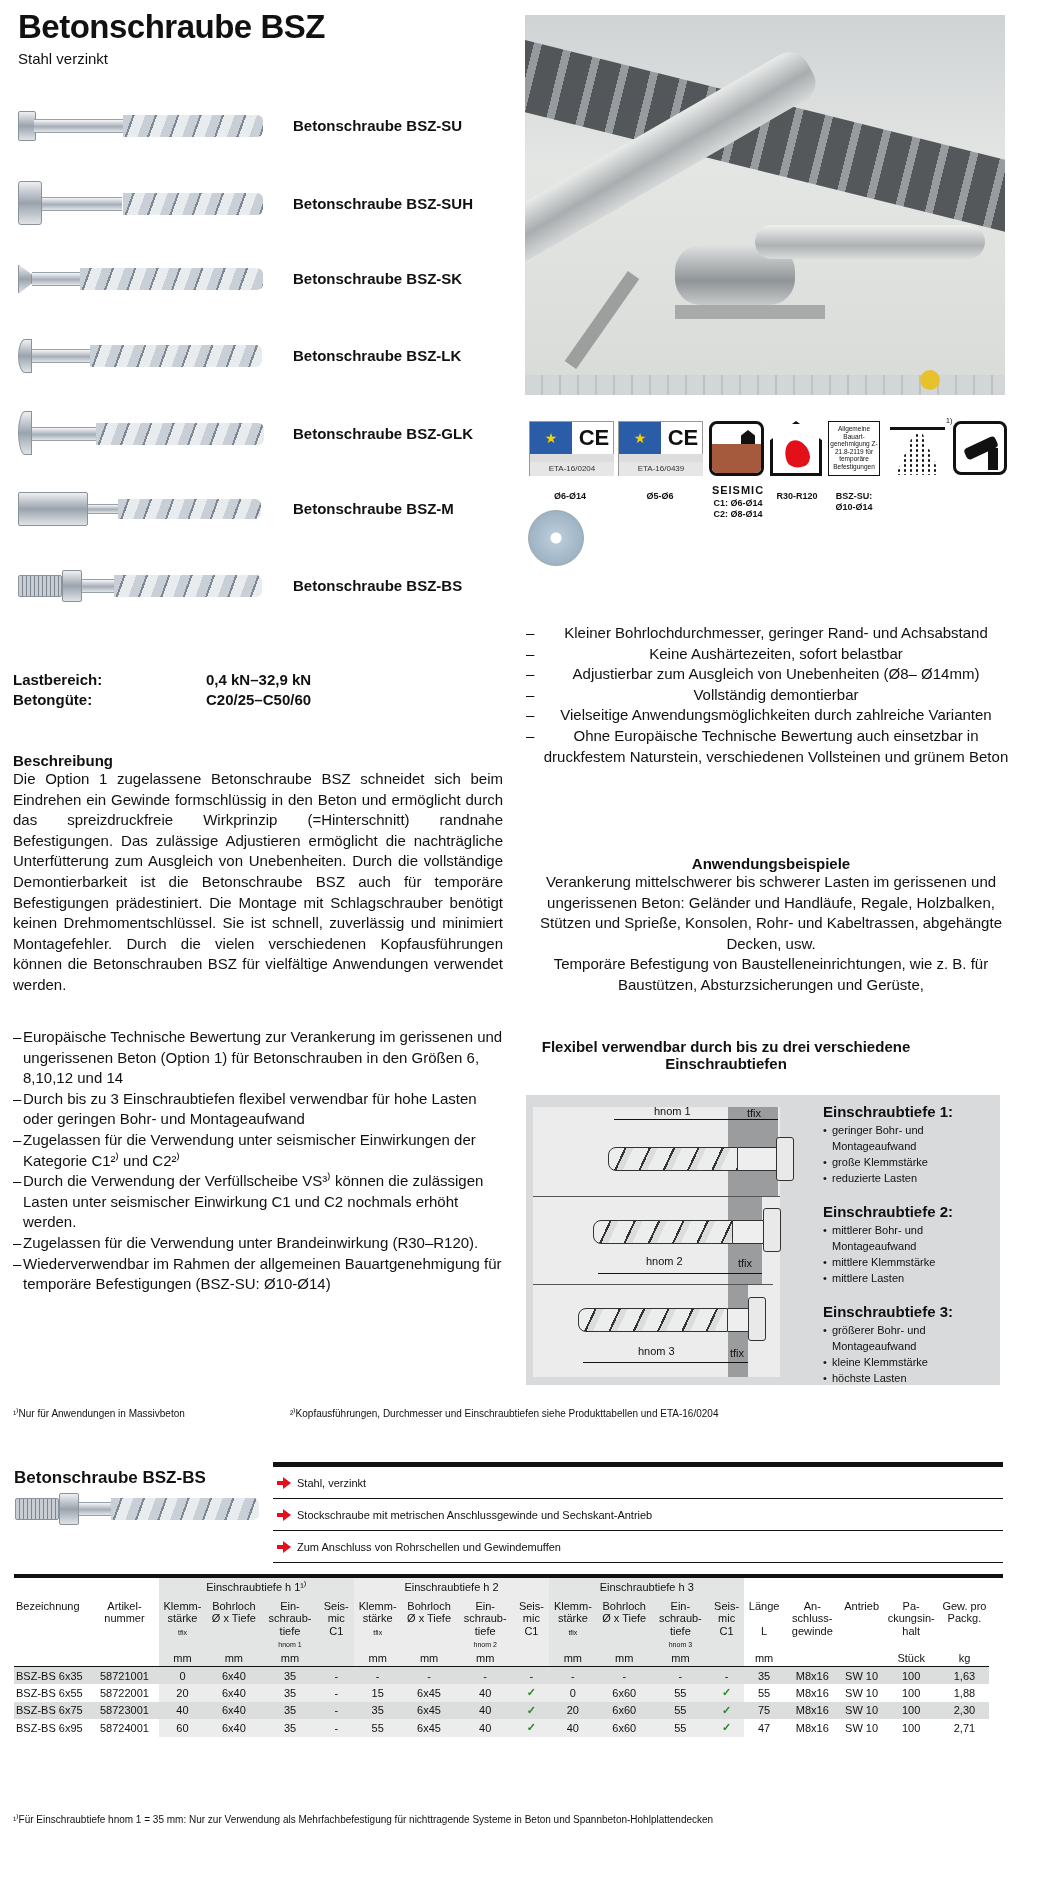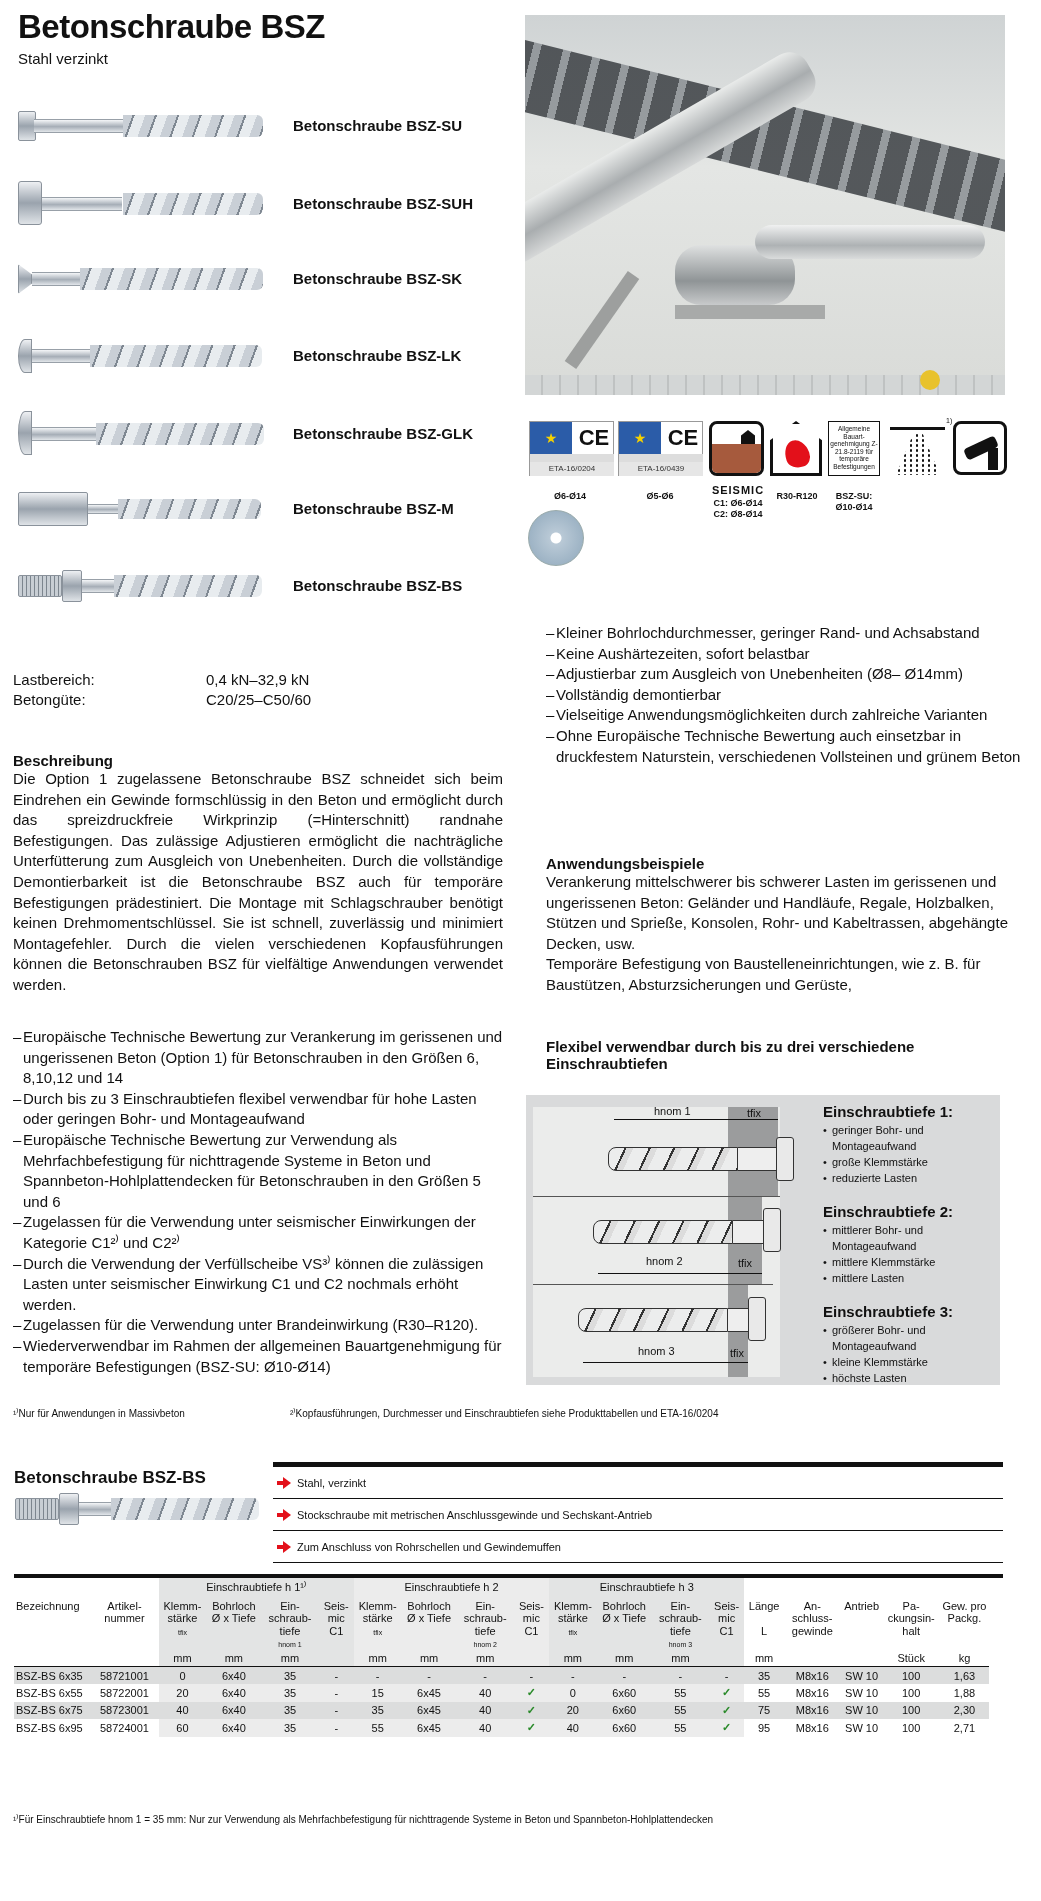--- a/index.html
+++ b/index.html
@@ -39,27 +39,27 @@
   .fire .flame { position: absolute; left: 12px; top: 16px; width: 24px; height: 28px; background: #e3101a; border-radius: 50% 50% 40% 60% / 60% 60% 40% 40%; transform: rotate(-20deg); }
   .abg { width: 52px; height: 55px; border: 1.5px solid #111; font-size: 6.5px; line-height: 7.5px; padding-top: 3px; text-align: center; background: #fff; }
   .sprinkler { width: 55px; height: 55px; position: relative; }
   .sprinkler .bar { position: absolute; left: 0; top: 6px; width: 55px; height: 3px; background: #111; }
   .sprinkler .drops { position: absolute; left: 6px; top: 12px; width: 44px; height: 42px; background: radial-gradient(circle, #111 1px, transparent 1.5px) 0 0 / 6px 5px; clip-path: polygon(40% 0, 60% 0, 100% 100%, 0 100%); }
   .pipeicon { width: 54px; height: 54px; border: 3px solid #111; border-radius: 8px; position: relative; background: #fff; }
   .pipeicon .p { position: absolute; left: 8px; top: 18px; width: 34px; height: 12px; background: #111; transform: rotate(-25deg); border-radius: 4px; }
   .pipeicon .w { position: absolute; right: 6px; top: 24px; width: 10px; height: 22px; background: #111; }
   .cd { position: absolute; left: 528px; top: 510px; width: 56px; height: 56px; border-radius: 50%; background: radial-gradient(circle, #fff 0 5px, #b9c9d6 6px, #8ea7bb 100%); border: 1px solid #9aa; }
 
-  .specs { position: absolute; left: 13px; top: 670px; font-size: 15px; font-weight: normal; line-height: 20px; }
+  .specs { position: absolute; left: 13px; top: 670px; font-size: 15px; font-weight: bold; line-height: 20px; }
   .specs .k { display: inline-block; width: 193px; }
 
   .section-h { font-weight: bold; font-size: 15px; }
   .body-text { font-size: 15px; line-height: 20.6px; }
   .left-col { position: absolute; left: 13px; width: 490px; }
-  .right-col { position: absolute; left: 546px; width: 490px; }
+  .right-col { position: absolute; left: 526px; width: 490px; text-align: center; }
   ul.dash { list-style: none; }
   ul.dash li { position: relative; padding-left: 10px; font-size: 15px; line-height: 20.6px; }
   ul.dash li::before { content: "–"; position: absolute; left: 0; }
 
   .diagram { position: absolute; left: 526px; top: 1095px; width: 474px; height: 290px; background: #d9dadb; }
   .diagram .panel { position: absolute; left: 7px; top: 12px; width: 247px; height: 270px; background: #ebeceb; }
   .diagram .wall { position: absolute; left: 202px; top: 12px; width: 20px; height: 270px; background: #9b9c9d; }
   .diagram .sep { position: absolute; left: 7px; height: 1px; background: #555; }
   .dscrew { position: absolute; height: 24px; background: repeating-linear-gradient(115deg, #eceded 0 14px, #333 14px 16px, #dcdcdc 16px 22px); border: 1px solid #333; border-radius: 8px 0 0 8px; }
   .dshank { position: absolute; height: 24px; background: #eeeeee; border-top: 1px solid #333; border-bottom: 1px solid #333; }
@@ -242,21 +242,20 @@
 
 <div class="left-col" style="top:752px">
   <div class="section-h">Beschreibung</div>
   <div class="body-text" style="text-align:justify">Die Option 1 zugelassene Betonschraube BSZ schneidet sich beim Eindrehen ein Gewinde formschlüssig in den Beton und ermöglicht durch das spreizdruckfreie Wirkprinzip (=Hinterschnitt) randnahe Befestigungen. Das zulässige Adjustieren ermöglicht die nachträgliche Unterfütterung zum Ausgleich von Unebenheiten. Durch die vollständige Demontierbarkeit ist die Betonschraube BSZ auch für temporäre Befestigungen prädestiniert. Die Montage mit Schlagschrauber benötigt keinen Drehmomentschlüssel. Sie ist schnell, zuverlässig und minimiert Montagefehler. Durch die vielen verschiedenen Kopfausführungen können die Betonschrauben BSZ für vielfältige Anwendungen verwendet werden.</div>
 </div>
 
 <div class="left-col" style="top:1027px">
   <ul class="dash">
     <li>Europäische Technische Bewertung zur Verankerung im gerissenen und ungerissenen Beton (Option 1) für Betonschrauben in den Größen 6, 8,10,12 und 14</li>
     <li>Durch bis zu 3 Einschraubtiefen flexibel verwendbar für hohe Lasten oder geringen Bohr- und Montageaufwand</li>
-    <li>Europäische Technische Bewertung zur Verwendung als Mehrfachbefestigung für nichttragende Systeme in Beton und Spannbeton-Hohlplattendecken für Betonschrauben in den Größen 5 und 6</li>
     <li>Zugelassen für die Verwendung unter seismischer Einwirkungen der Kategorie C1²⁾ und C2²⁾</li>
     <li>Durch die Verwendung der Verfüllscheibe VS³⁾ können die zulässigen Lasten unter seismischer Einwirkung C1 und C2 nochmals erhöht werden.</li>
     <li>Zugelassen für die Verwendung unter Brandeinwirkung (R30–R120).</li>
     <li>Wiederverwendbar im Rahmen der allgemeinen Bauartgenehmigung für temporäre Befestigungen (BSZ-SU: Ø10-Ø14)</li>
   </ul>
 </div>
 
 <div class="right-col" style="top:623px">
   <ul class="dash">
     <li>Kleiner Bohrlochdurchmesser, geringer Rand- und Achsabstand</li>
@@ -502,21 +501,21 @@
           <td class="g2">35</td>
           <td class="g2">-</td>
       <td class="g2">55</td>
           <td class="g2">6x45</td>
           <td class="g2">40</td>
           <td class="g2 check">✓</td>
       <td class="g2">40</td>
           <td class="g2">6x60</td>
           <td class="g2">55</td>
           <td class="g2 check">✓</td>
-      <td>95</td>
+      <td>47</td>
           <td>M8x16</td>
           <td>SW 10</td>
           <td>100</td>
           <td>2,71</td>
     </tr>
   </tbody>
     </table>
 </div>
 
 <div class="footnote" style="left:13px;top:1812px">¹⁾Für Einschraubtiefe hnom 1 = 35 mm: Nur zur Verwendung als Mehrfachbefestigung für nichttragende Systeme in Beton und Spannbeton-Hohlplattendecken</div>

